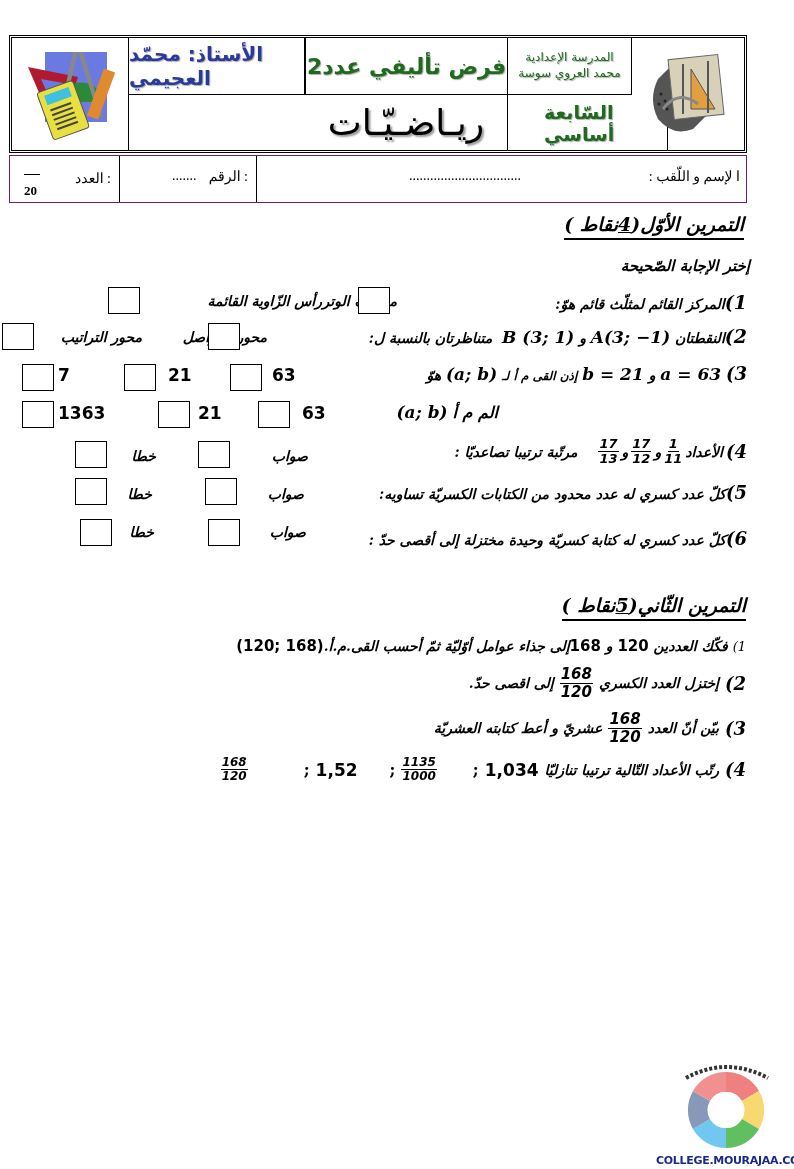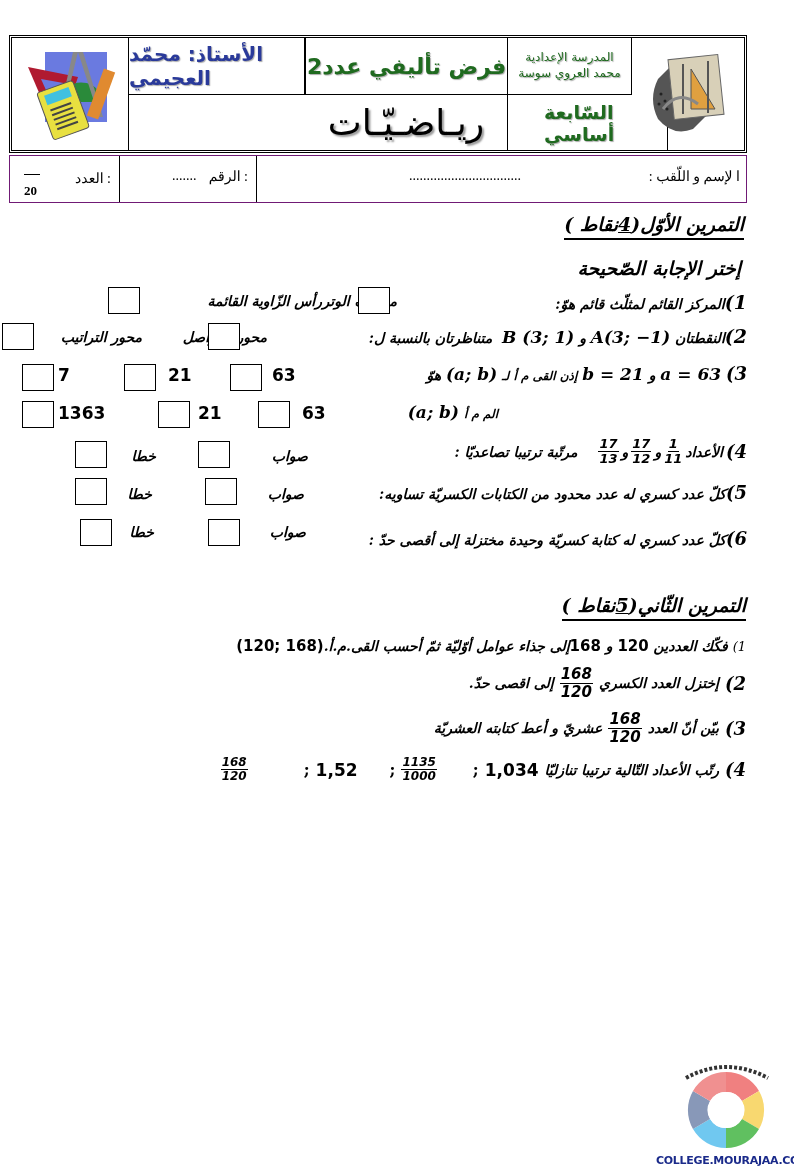--- a/index.html
+++ b/index.html
@@ -98,21 +98,21 @@
   </div>
   <div class="c" style="left:247px;width:489px;border-right:none;">
     <span class="abs rtl" style="right:6px;top:12px;">ا لإسم و اللّقب :</span>
     <span class="abs" style="left:152px;top:12px;">................................</span>
   </div>
 </div>
 
 <div class="title" style="right:50px;top:213px;">
   <span class="ul"><span>التمرين الأوّل(</span><span style="text-decoration:underline;">4</span><span>نقاط )</span></span>
 </div>
-<div class="txt rtl" style="right:53px;top:257px;font-size:19px;margin-left:43px;">إختر الإجابة الصّحيحة</div>
+<div class="txt rtl" style="right:44px;top:257px;font-size:15px;margin-left:43px;">إختر الإجابة الصّحيحة</div>
 
 <div class="txt rtl" style="right:47px;top:291px;">
   <span style="font-size:19px;">1)</span><span>المركز القائم لمثلّث قائم هوّ:</span>
 </div>
 <div class="txt rtl" style="right:397px;top:293px;">منتصف الوتر</div>
 <div class="box" style="left:358px;top:287px;"></div>
 <div class="txt rtl" style="right:472px;top:293px;">رأس الزّاوية القائمة</div>
 <div class="box" style="left:108px;top:287px;"></div>
 
 <div class="txt rtl" style="right:47px;top:325px;">
@@ -137,21 +137,21 @@
   <span>هوّ</span>
 </div>
 <div class="num" style="left:272px;top:365px;">63</div>
 <div class="box" style="left:230px;top:364px;"></div>
 <div class="num" style="left:168px;top:365px;">21</div>
 <div class="box" style="left:124px;top:364px;"></div>
 <div class="num" style="left:58px;top:365px;">7</div>
 <div class="box" style="left:22px;top:364px;"></div>
 
 <div class="txt rtl" style="right:296px;top:402px;">
-  <span style="font-size:12px;">الم م أ</span>
+  <span style="font-size:16px;">الم م أ</span>
   <span style="font-size:17px;direction:ltr;unicode-bidi:embed;">(a; b)</span>
 </div>
 <div class="num" style="left:302px;top:403px;">63</div>
 <div class="box" style="left:258px;top:401px;"></div>
 <div class="num" style="left:198px;top:403px;">21</div>
 <div class="box" style="left:158px;top:401px;"></div>
 <div class="num" style="left:58px;top:403px;">1363</div>
 <div class="box" style="left:22px;top:401px;"></div>
 
 <div class="txt rtl" style="right:47px;top:437px;display:flex;align-items:center;gap:3px;">

